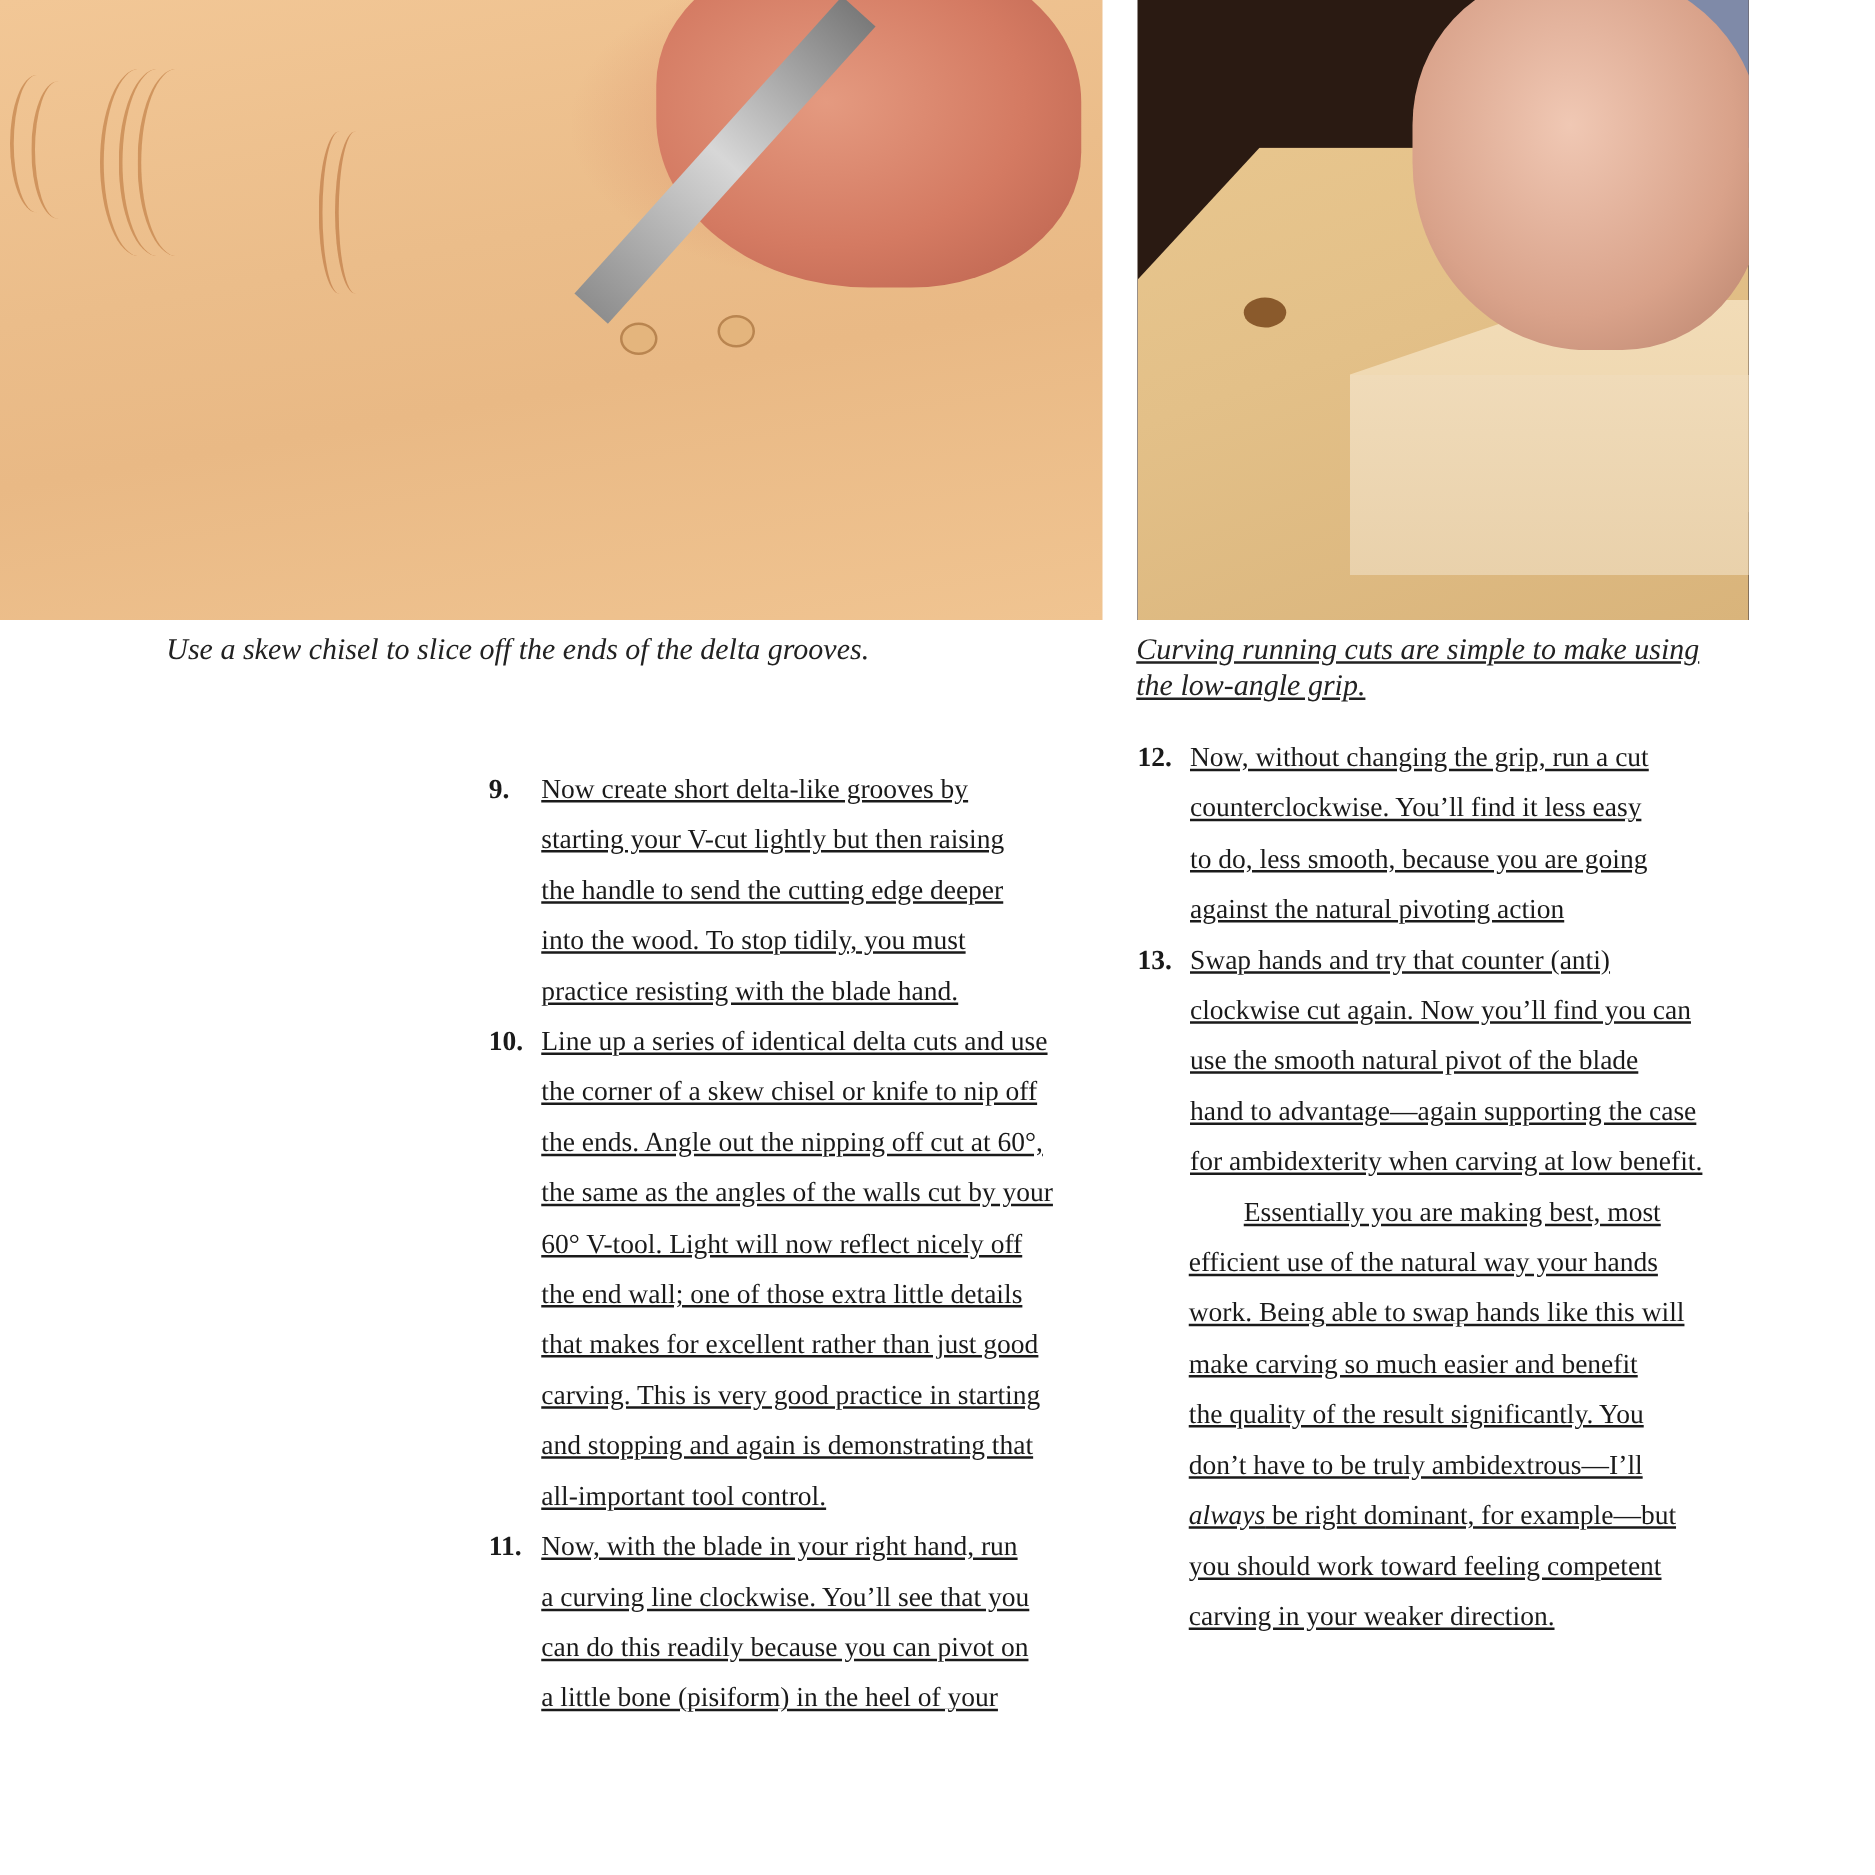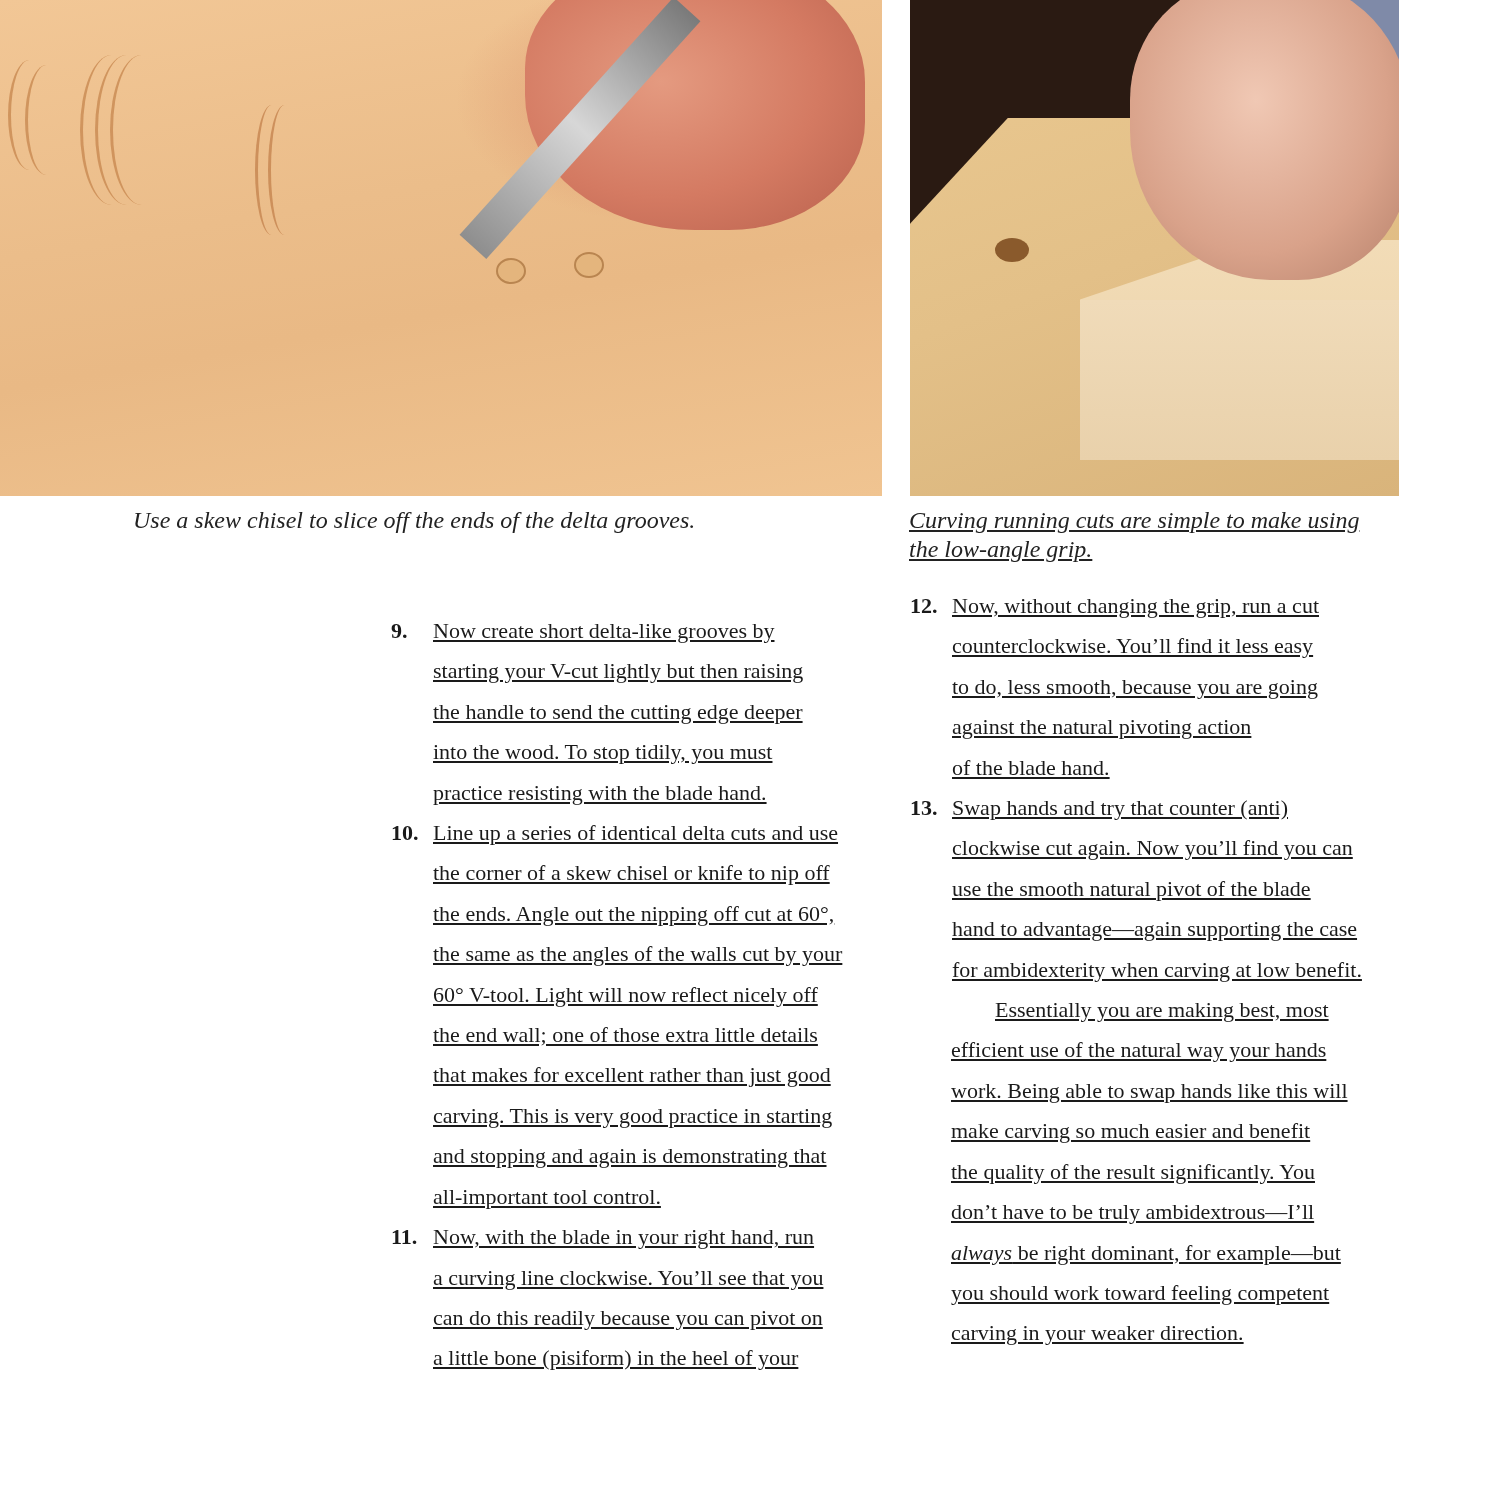--- a/index.html
+++ b/index.html
@@ -87,21 +87,20 @@
   </div>
 </div>
 
 <div class="col" style="left:911px;top:586px;width:500px;">
   <div class="item">
     <span class="num">12.</span>
     <span class="line">Now, without changing the grip, run a cut</span>
     <span class="line">counterclockwise. You’ll find it less easy</span>
     <span class="line">to do, less smooth, because you are going</span>
     <span class="line">against the natural pivoting action</span>
-    <span class="line">of the blade hand.</span>
   </div>
   <div class="item">
     <span class="num">13.</span>
     <span class="line">Swap hands and try that counter (anti)</span>
     <span class="line">clockwise cut again. Now you’ll find you can</span>
     <span class="line">use the smooth natural pivot of the blade</span>
     <span class="line">hand to advantage—again supporting the case</span>
     <span class="line">for ambidexterity when carving at low benefit.</span>
   </div>
   <div style="padding-left:40px;">

